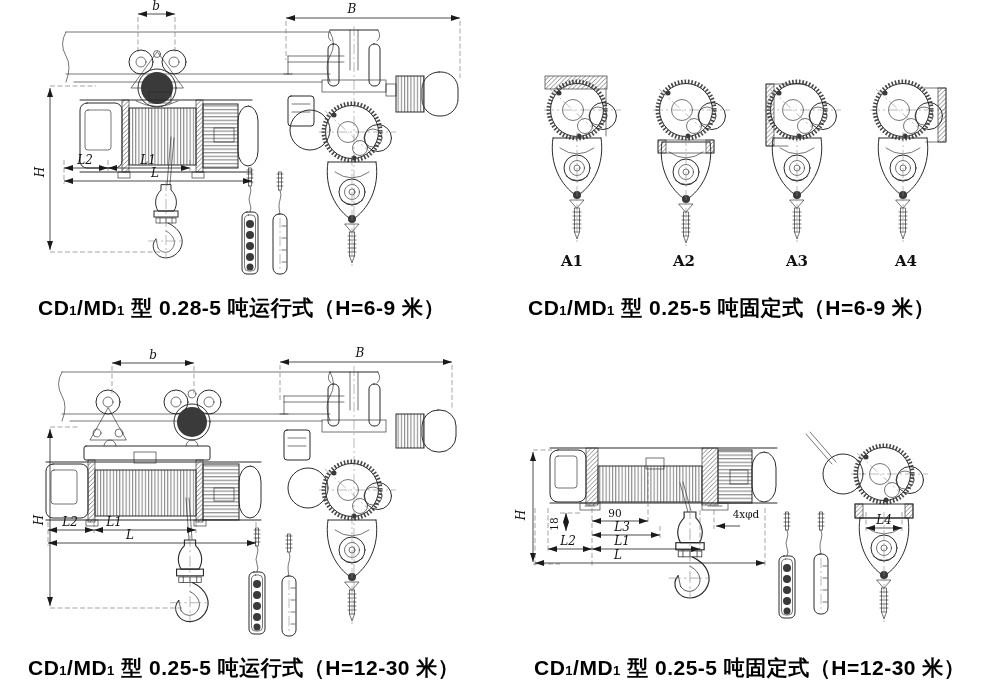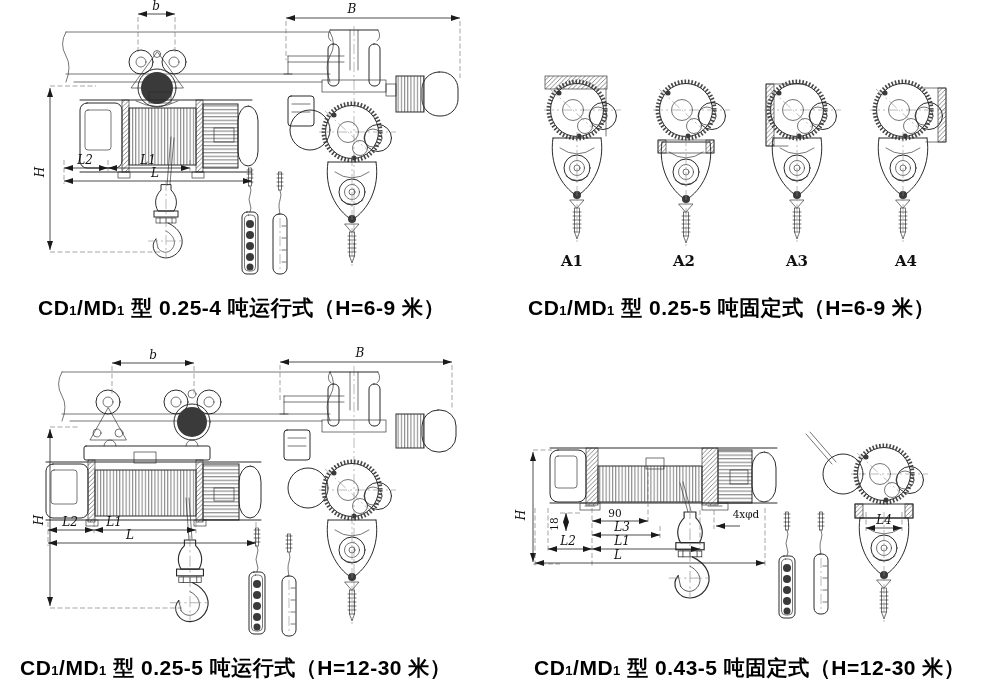--- a/index.html
+++ b/index.html
@@ -397,25 +397,25 @@
       <text x="746" y="518" class="dn">4xφd</text>
       <line x1="866" y1="512" x2="866" y2="531" class="ext"></line>
       <line x1="902" y1="512" x2="902" y2="531" class="ext"></line>
       <line x1="866" y1="528" x2="902" y2="528" class="dim" marker-start="url(#ar)" marker-end="url(#ar)"></line>
       <text x="884" y="524" class="dl">L4</text>
     </g>
   </g>
 </svg>
 
 <div class="cap" style="left:38px;top:294px">
-  <span>CD</span><sub>1</sub><span>/MD</span><sub>1</sub><span> 型 0.25-4 吨运行式（H=6-9 米）</span>
+  <span>CD</span><sub>1</sub><span>/MD</span><sub>1</sub><span> 型 0.28-5 吨运行式（H=6-9 米）</span>
 </div>
 <div class="cap" style="left:528px;top:294px">
   <span>CD</span><sub>1</sub><span>/MD</span><sub>1</sub><span> 型 0.25-5 吨固定式（H=6-9 米）</span>
 </div>
-<div class="cap" style="left:20px;top:654px">
+<div class="cap" style="left:28px;top:654px">
   <span>CD</span><sub>1</sub><span>/MD</span><sub>1</sub><span> 型 0.25-5 吨运行式（H=12-30 米）</span>
 </div>
 <div class="cap" style="left:534px;top:654px">
-  <span>CD</span><sub>1</sub><span>/MD</span><sub>1</sub><span> 型 0.43-5 吨固定式（H=12-30 米）</span>
+  <span>CD</span><sub>1</sub><span>/MD</span><sub>1</sub><span> 型 0.25-5 吨固定式（H=12-30 米）</span>
 </div>
 
 </div>
 
 </body></html>

